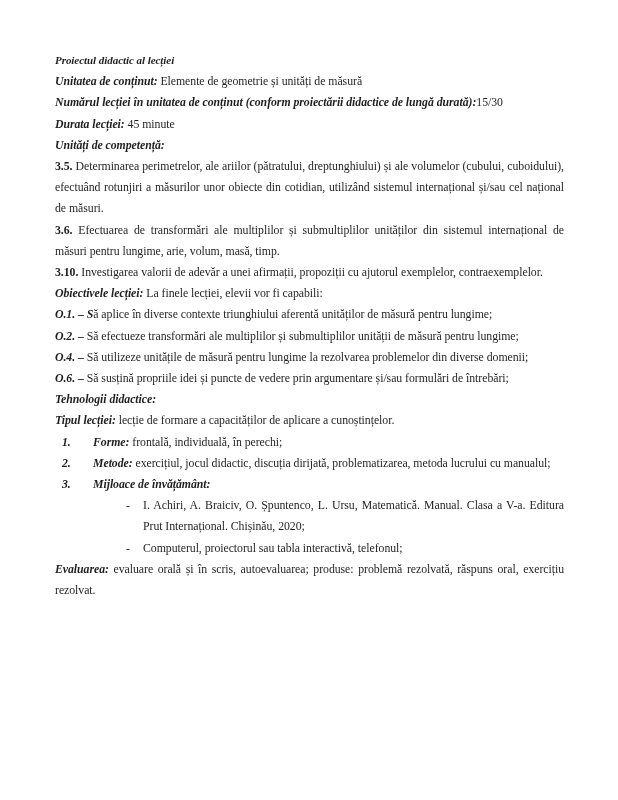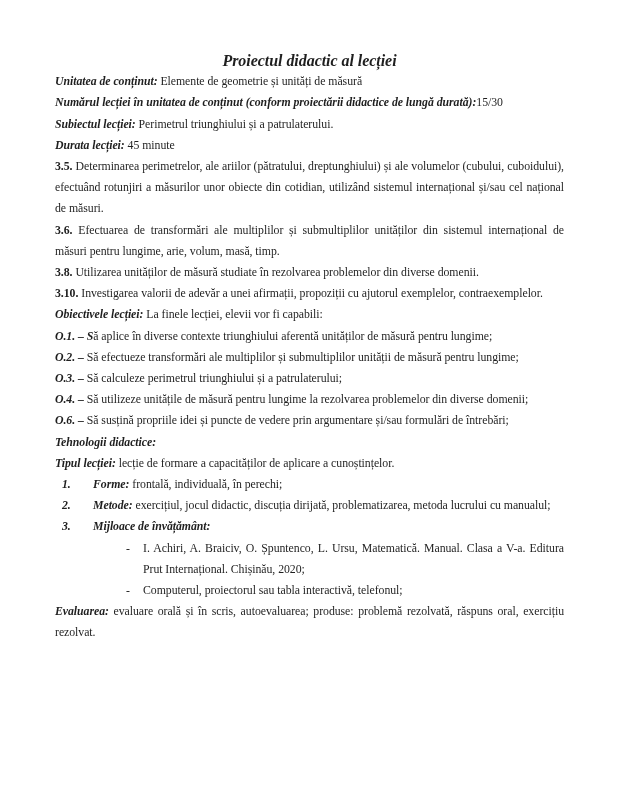--- a/index.html
+++ b/index.html
@@ -13,56 +13,54 @@
     width: 618px; height: 800px;
     padding: 50px 54px 0 55px;
     font-family: "Liberation Serif", "DejaVu Serif", serif;
     font-size: 11.8px;
     line-height: 21.2px;
     letter-spacing: -0.05px;
     color: #1f1f1f;
   }
   p { margin: 0; }
   .title {
-    text-align: center;
+    text-align: left;
     font-weight: bold;
     font-style: italic;
-    font-size: 16px;
+    font-size: 11px;
   }
   .bi { font-weight: bold; font-style: italic; }
   .b  { font-weight: bold; font-family: Liberation Serif, serif; }
   .just { text-align: justify; }
   .num-item { position: relative; padding-left: 38px; }
   .num-item .num { position: absolute; left: 7px; }
   .dash-item { position: relative; padding-left: 88px; }
   .dash-item .dash { position: absolute; left: 71px; font-weight: normal; font-style: normal; }
 </style>
 </head>
 <body>
 
 <div class="page">
 
   <p class="title">Proiectul didactic al lecției</p>
 
   <p><span class="bi">Unitatea de conținut:</span><span> Elemente de geometrie și unități de măsură</span></p>
   <p><span class="bi">Numărul lecției în unitatea de conținut (conform proiectării didactice de lungă durată):</span><span>15/30</span></p>
-  <p><span class="bi">Subiectul lecției:</span><span> Perimetrul triunghiului și a patrulaterului.</span></p>
   <p><span class="bi">Durata lecției:</span><span> 45 minute</span></p>
 
+  <p><span class="bi">Unități de competență:</span></p>
 
   <p class="just"><span class="b">3.5.</span><span> Determinarea perimetrelor, ale ariilor (pătratului, dreptunghiului) și ale volumelor (cubului, cuboidului), efectuând rotunjiri a măsurilor unor obiecte din cotidian, utilizând sistemul internațional și/sau cel național de măsuri.</span></p>
   <p class="just"><span class="b">3.6.</span><span> Efectuarea de transformări ale multiplilor și submultiplilor unităților din sistemul internațional de măsuri pentru lungime, arie, volum, masă, timp.</span></p>
-  <p><span class="b">3.8.</span><span> Utilizarea unităților de măsură studiate în rezolvarea problemelor din diverse domenii.</span></p>
   <p><span class="b">3.10.</span><span> Investigarea valorii de adevăr a unei afirmații, propoziții cu ajutorul exemplelor, contraexemplelor.</span></p>
 
   <p><span class="bi">Obiectivele lecției:</span><span> La finele lecției, elevii vor fi capabili:</span></p>
 
   <p><span class="bi">O.1. – S</span><span>ă aplice în diverse contexte triunghiului aferentă unităților de măsură pentru lungime;</span></p>
   <p><span class="bi">O.2. –</span><span> Să efectueze transformări ale multiplilor și submultiplilor unității de măsură pentru lungime;</span></p>
-  <p><span class="bi">O.3. –</span><span> Să calculeze perimetrul triunghiului și a patrulaterului;</span></p>
   <p><span class="bi">O.4. –</span><span> Să utilizeze unitățile de măsură pentru lungime  la rezolvarea problemelor din diverse domenii;</span></p>
   <p><span class="bi">O.6. –</span><span> Să susțină propriile idei și puncte de vedere prin argumentare și/sau formulări de întrebări;</span></p>
 
   <p><span class="bi">Tehnologii didactice:</span></p>
 
   <p><span class="bi">Tipul lecției:</span><span>  lecție de formare a capacităților de aplicare a cunoștințelor.</span></p>
 
   <p class="num-item"><span class="num bi">1.</span><span class="bi">Forme:</span><span> frontală, individuală, în perechi;</span></p>
   <p class="num-item"><span class="num bi">2.</span><span class="bi">Metode:</span><span> exercițiul, jocul didactic, discuția dirijată, problematizarea, metoda lucrului cu manualul;</span></p>
   <p class="num-item"><span class="num bi">3.</span><span class="bi">Mijloace de învățământ:</span></p>

